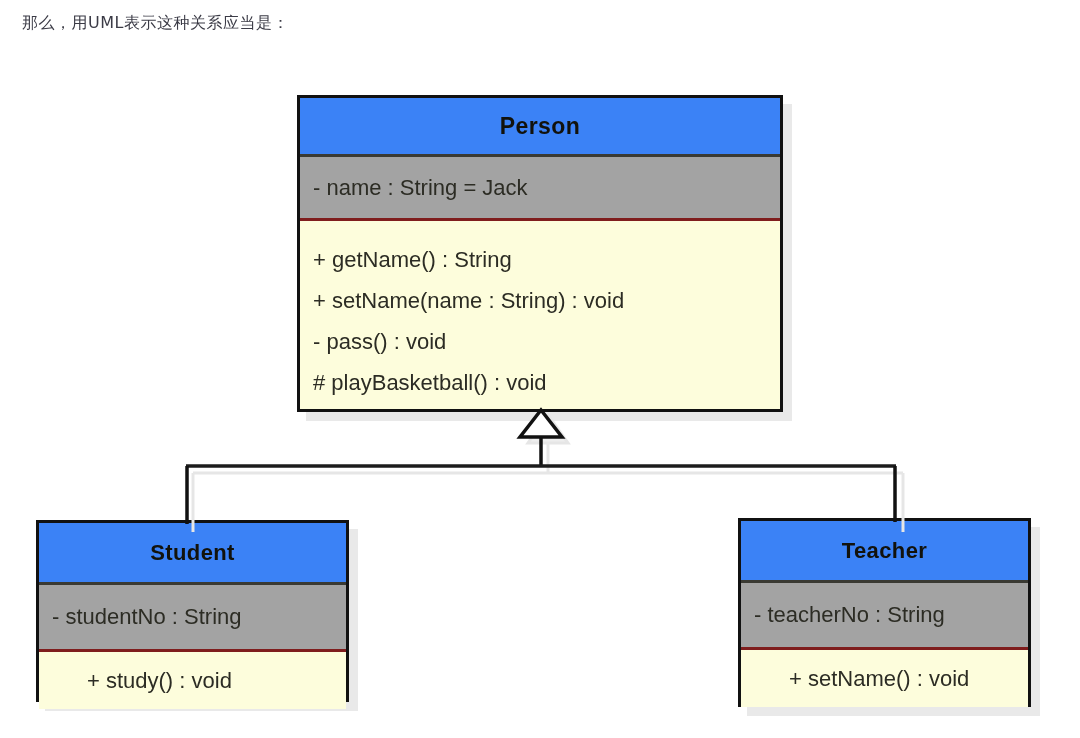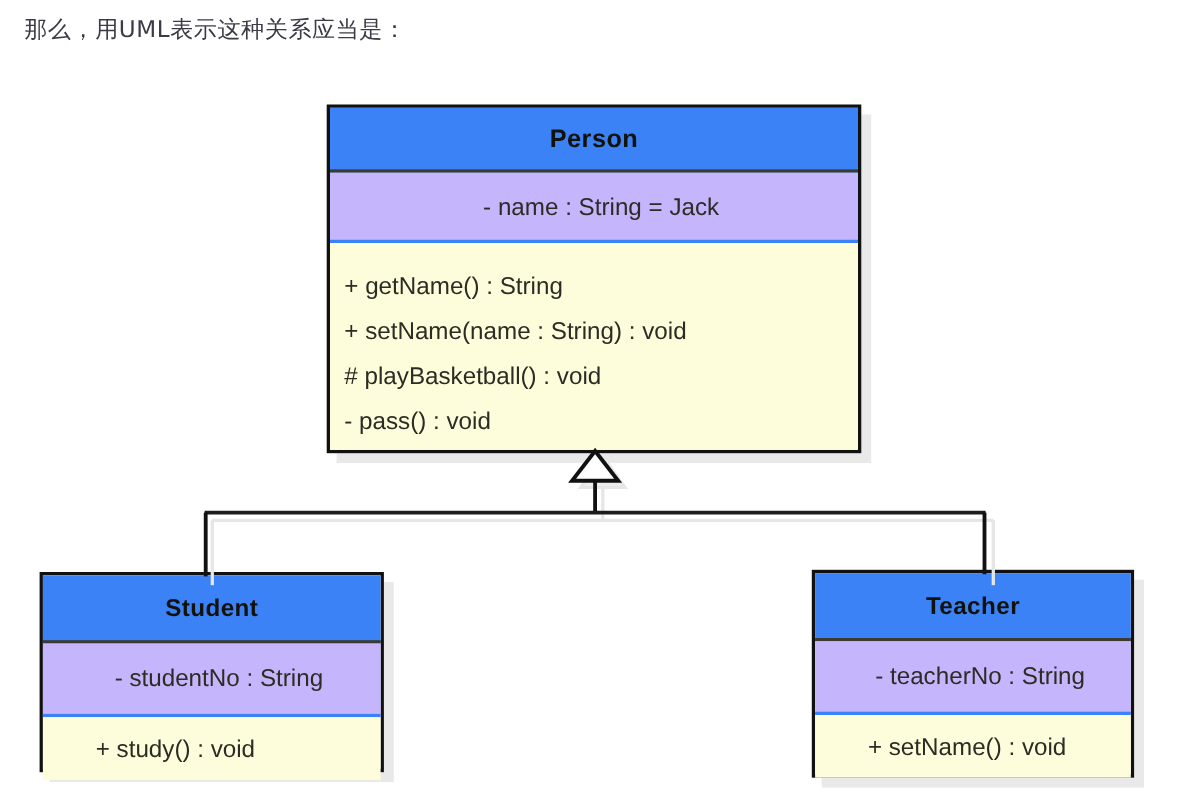--- a/index.html
+++ b/index.html
@@ -13,21 +13,21 @@
     position: relative;
     overflow: hidden;
     font-family: "Liberation Sans", sans-serif;
   }
 
   
   #caption {
     position: absolute;
     left: 22px;
     top: 13px;
-    font-size: 21px;
+    font-size: 16px;
     color: #3b3b46;
     letter-spacing: 0.5px;
     white-space: nowrap;
     font-family: "DejaVu Sans", sans-serif;
   }
 
   
   .uml-class {
     position: absolute;
     box-sizing: border-box;
@@ -42,23 +42,22 @@
     justify-content: center;
   }
   .uml-class .c-name {
     background: #3b82f6;
     text-align: center;
     font-weight: bold;
     color: #12120c;
     border-bottom: 3px solid #3a3a33;
   }
   .uml-class .c-attrs {
-    background: #c4b5fd;
-    border-bottom: 3px solid #3b82f6;
-    align-items: center;
+    background: #a3a3a3;
+    border-bottom: 3px solid #7f1d1d;
   }
   .uml-class .c-ops {
     background: #fdfddc;
   }
   .uml-class .member {
     color: #2c2c24;
     white-space: nowrap;
     padding-left: 13px;
   }
 
@@ -149,22 +148,22 @@
 <div id="caption">那么，用UML表示这种关系应当是：</div>
 
 <div class="uml-class" id="class-person">
   <div class="compartment c-name">Person</div>
   <div class="compartment c-attrs">
     <div class="member">- name : String = Jack</div>
   </div>
   <div class="compartment c-ops">
     <div class="member">+ getName() : String</div>
     <div class="member">+ setName(name : String) : void</div>
+    <div class="member">- pass() : void</div>
     <div class="member"># playBasketball() : void</div>
-    <div class="member">- pass() : void</div>
   </div>
 </div>
 
 <div class="uml-class" id="class-student">
   <div class="compartment c-name">Student</div>
   <div class="compartment c-attrs">
     <div class="member">- studentNo : String</div>
   </div>
   <div class="compartment c-ops">
     <div class="member">+ study() : void</div>

